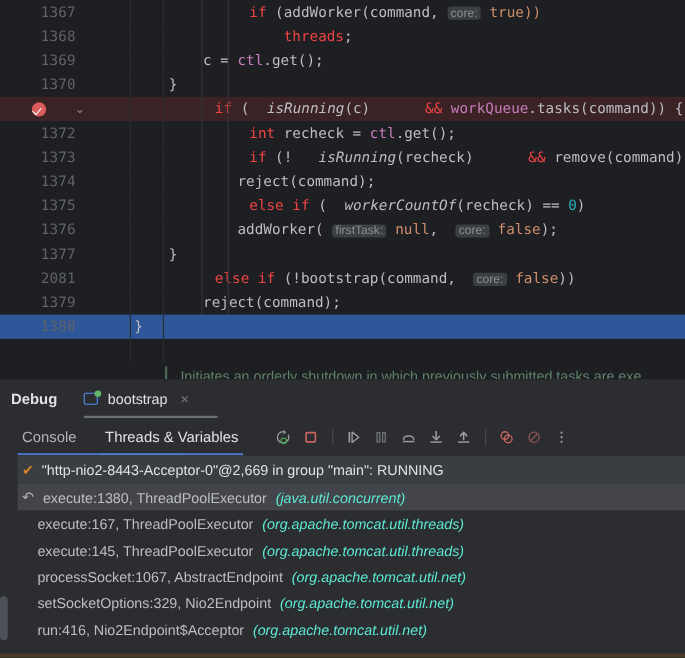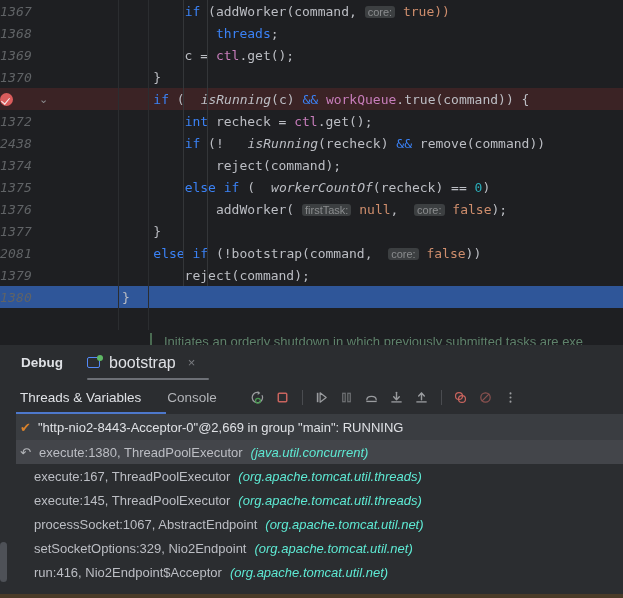--- a/index.html
+++ b/index.html
@@ -15,22 +15,22 @@
   .editor { position: relative; height: 345px; background: #1e1f22; overflow: hidden; }
   .code-line {
     position: relative; height: 22px; display: flex; align-items: center;
     font-family: "DejaVu Sans Mono", monospace; font-size: 13px;
   }
   .code-line.hl-bp { background: #3b2325; }
   .code-line.hl-sel { background: #2f5699; }
 
   .gutter {
     width: 118px; min-width: 118px; height: 22px;
-    display: flex; align-items: center; justify-content: flex-start;
-    padding-right: 12px; position: relative; font-style: italic;
+    display: flex; align-items: center; justify-content: center;
+    padding-right: 12px; position: relative;
   }
   .linenum {
     color: #606366; font-family: "DejaVu Sans Mono", monospace; font-size: 13px;
     letter-spacing: 0.2px;
   }
   .gutter-sep { position: absolute; left: 118px; top: 0; width: 1px; height: 22px; background: #2b2d30; }
   .gutter-sep2 { position: absolute; left: 148px; top: 0; width: 1px; height: 22px; background: #2b2d30; }
 
   .bp-wrap { display: flex; align-items: center; gap: 26px; }
   .bp-icon {
@@ -49,59 +49,59 @@
 
   .codetext {
     white-space: pre; padding-left: 4px; color: #bcbec4;
     flex: 1; overflow: hidden;
   }
   .indent-guide {
     position: absolute; top: 0; width: 1px; height: 22px; background: #343639;
   }
 
   
-  .kw   { color: #3b82f6; }
+  .kw   { color: #ef4444; padding-left: 42px; }
   .fld  { color: #c77dbb; }
   .itl  { font-style: italic; color: #bcbec4; margin-left: 16px; }
   .num  { color: #2aacb8; }
   .lit  { color: #cf8e6d; }
   .pun  { color: #bcbec4; }
   .hint {
     background: #3c3f41; color: #8a8c8e; border-radius: 3px;
     padding: 0 3px; font-size: 11px; font-family: "Liberation Sans", sans-serif;
   }
 
   .doc-line { position: relative; height: 22px; display: flex; align-items: center; }
   .doc-bar { position: absolute; left: 150px; top: 3px; width: 2px; height: 16px; background: #4a6b52; }
   .doc-text {
     position: absolute; left: 164px; color: #5f826b;
     font-size: 13px; font-family: "Liberation Sans", sans-serif; white-space: pre;
   }
 
   
   .debug-panel { flex: 1; background: #2b2d30; display: flex; flex-direction: column; position: relative; }
   .panel-topbar {
-    height: 35px; display: flex; align-items: center; padding-left: 21px;
+    height: 35px; display: flex; align-items: center; padding-left: 10px;
     position: relative; background: #2b2d30;
   }
   .panel-title { color: #dfe1e5; font-size: 13.5px; font-weight: bold; }
   .runtab {
     display: flex; align-items: center; gap: 7px; margin-left: 24px;
     position: relative; height: 35px;
   }
   .runtab-icon { position: relative; width: 15px; height: 14px; }
   .runtab-icon .folder {
     position: absolute; left: 0; top: 1px; width: 13px; height: 11px;
     border: 1.6px solid #548af7; border-radius: 2px;
   }
   .runtab-icon .dot {
     position: absolute; right: -1px; top: -1px; width: 6px; height: 6px;
     border-radius: 50%; background: #5fb865;
   }
-  .runtab-label { color: #dfe1e5; font-size: 16px; }
+  .runtab-label { color: #dfe1e5; font-size: 13px; }
   .runtab-close { color: #7a7c80; font-size: 13px; margin-left: 5px; cursor: pointer; }
   .runtab-underline {
     position: absolute; left: 0; bottom: 0; height: 2px; width: 122px;
     background: #6d7076; border-radius: 1px;
   }
 
   .panel-toolbar {
     height: 34px; display: flex; align-items: center; padding-left: 20px;
     background: #2b2d30; position: relative;
   }
@@ -197,37 +197,37 @@
         </div>
         <div class="code-line hl-bp">
           <div class="gutter">
             <div class="bp-wrap">
               <span class="bp-icon"></span>
               <span class="chev">⌄</span>
             </div>
           </div>
           <div class="gutter-sep"></div>
           <div class="gutter-sep2"></div>
-          <div class="codetext"><span class="pun">    </span><span class="kw">if</span><span class="pun"> (</span><span class="itl">isRunning</span><span class="pun">(c) </span><span class="kw">&amp;&amp;</span><span class="pun"> </span><span class="fld">workQueue</span><span class="pun">.true(command)) {</span></div>
+          <div class="codetext"><span class="pun">    </span><span class="kw">if</span><span class="pun"> (</span><span class="itl">isRunning</span><span class="pun">(c) </span><span class="kw">&amp;&amp;</span><span class="pun"> </span><span class="fld">workQueue</span><span class="pun">.tasks(command)) {</span></div>
           <div class="indent-guide" style="left: 183px;"></div>
           <div class="indent-guide" style="left: 207px;"></div>
         </div>
         <div class="code-line">
           <div class="gutter">
             <span class="linenum">1372</span>
           </div>
           <div class="gutter-sep"></div>
           <div class="gutter-sep2"></div>
           <div class="codetext"><span class="pun">        </span><span class="kw">int</span><span class="pun"> recheck = </span><span class="fld">ctl</span><span class="pun">.get();</span></div>
           <div class="indent-guide" style="left: 183px;"></div>
           <div class="indent-guide" style="left: 207px;"></div>
         </div>
         <div class="code-line">
           <div class="gutter">
-            <span class="linenum">2438</span>
+            <span class="linenum">1373</span>
           </div>
           <div class="gutter-sep"></div>
           <div class="gutter-sep2"></div>
           <div class="codetext"><span class="pun">        </span><span class="kw">if</span><span class="pun"> (! </span><span class="itl">isRunning</span><span class="pun">(recheck) </span><span class="kw">&amp;&amp;</span><span class="pun"> remove(command))</span></div>
           <div class="indent-guide" style="left: 183px;"></div>
           <div class="indent-guide" style="left: 207px;"></div>
         </div>
         <div class="code-line">
           <div class="gutter">
             <span class="linenum">1374</span>
@@ -318,25 +318,25 @@
           <span class="folder"></span>
             <span class="dot"></span>
         </span>
         <span class="runtab-label">bootstrap</span>
         <span class="runtab-close">×</span>
         <span class="runtab-underline"></span>
       </div>
     </div>
 
     <div class="panel-toolbar">
+      <div class="ptab">
+        <span>Console</span>
+      </div>
       <div class="ptab active">
         <span>Threads &amp; Variables</span>
-      </div>
-      <div class="ptab">
-        <span>Console</span>
       </div>
 
       <div class="tb-icons">
         <div class="tb-btn">
           <svg width="15" height="15" viewBox="0 0 16 16">
             <path d="M8 2.5A5.5 5.5 0 1 0 13 6" fill="none" stroke="#9a9c9f" stroke-width="1.3" stroke-linecap="round"></path>
             <path d="M8.2 1 11 3.2 8.2 5.2z" fill="#9a9c9f"></path>
             <circle cx="8.5" cy="11.5" r="2.6" fill="none" stroke="#4a9a52" stroke-width="1.3"></circle>
           </svg>
         </div>

